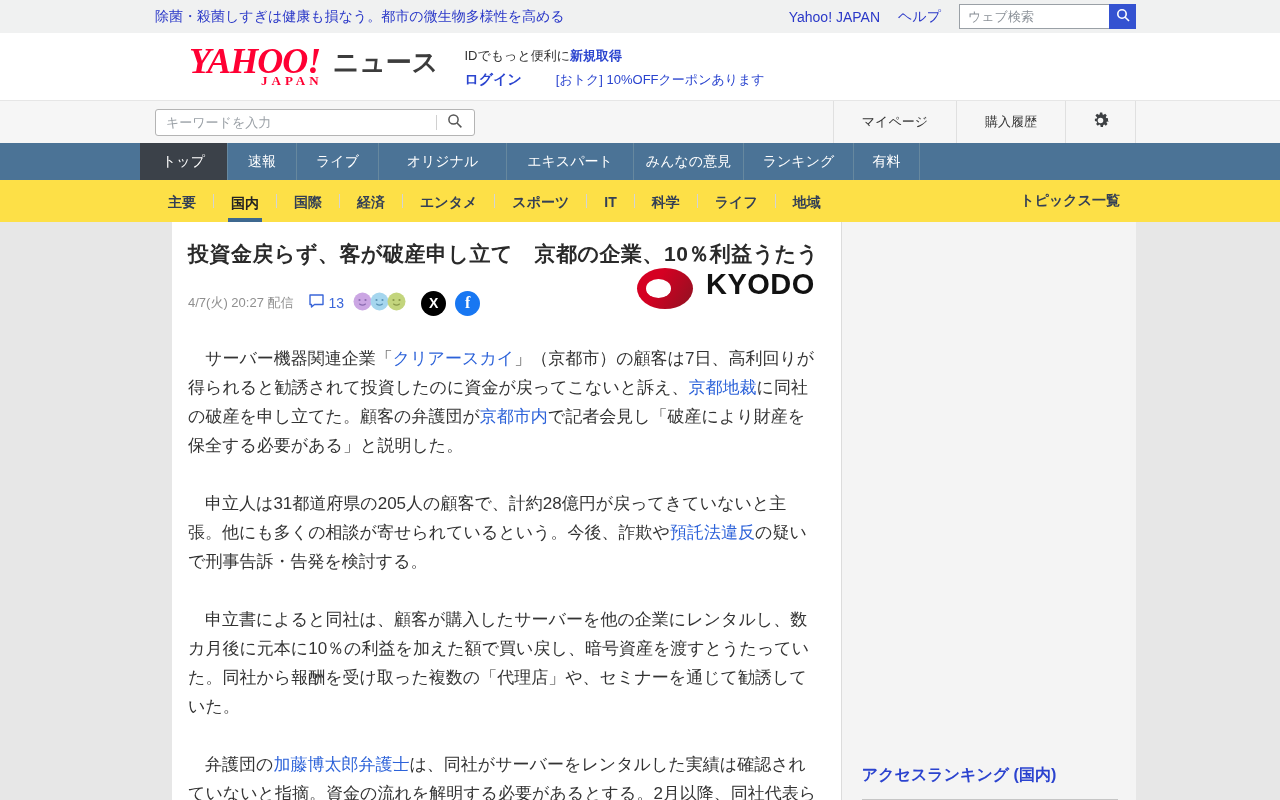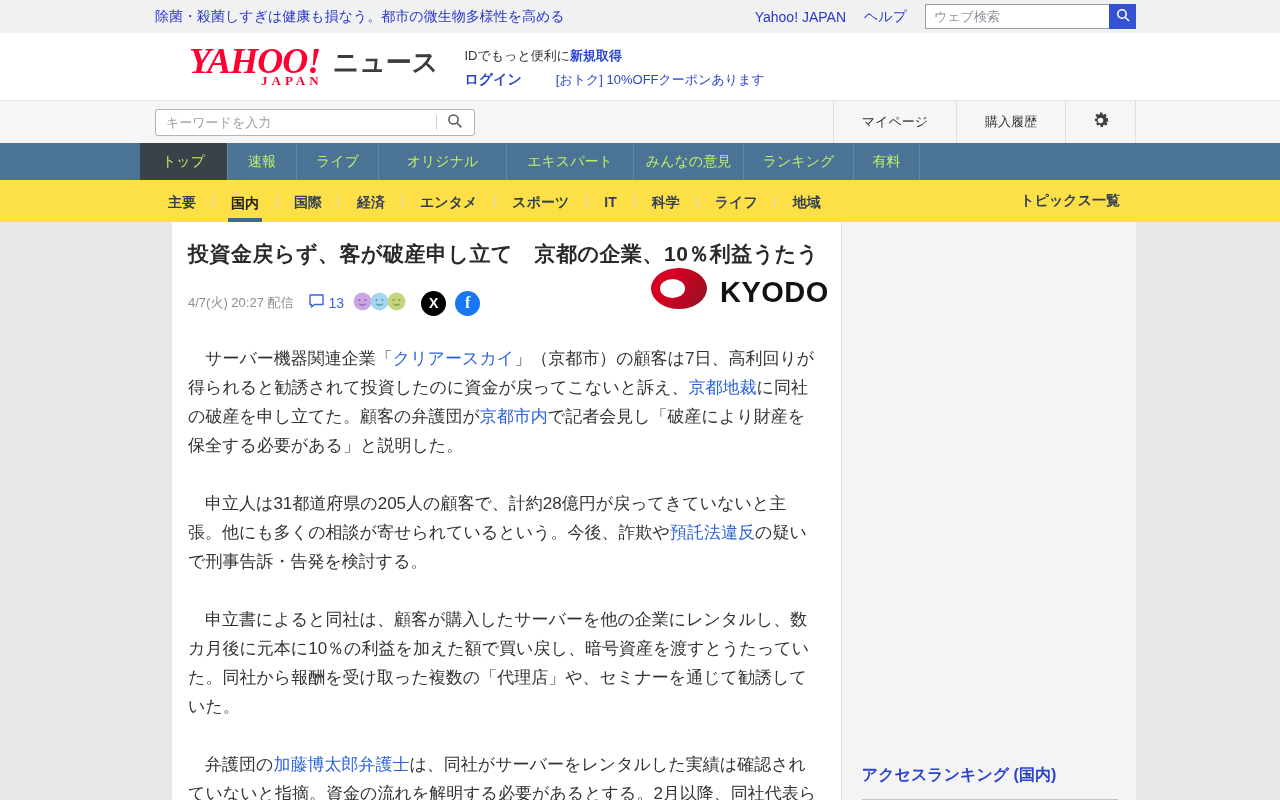--- a/index.html
+++ b/index.html
@@ -7,21 +7,21 @@
   body { font-family:"Liberation Sans","DejaVu Sans",sans-serif; background:#e7e7e7; }
   .inner { width:996px; margin-left:140px; position:relative; }
 
   
   .topbar { background:#f0f1f1; height:33px; }
   .topbar .inner { height:33px; display:flex; align-items:center; justify-content:space-between; padding-left:15px; }
   .promo-link { color:#2a38c8; font-size:14px; text-decoration:none; cursor:pointer; }
   .topbar-right { display:flex; align-items:center; gap:18px; }
   .topbar-right .tlink { color:#2a38c8; font-size:14px; text-decoration:none; cursor:pointer; }
   .websearch { display:flex; align-items:stretch; height:25px; }
-  .websearch input { width:184px; border:1px solid #9aa0a6; border-right:none; padding:0 8px; font-size:13px; color:#333; background:#fff; outline:none; }
+  .websearch input { width:150px; border:1px solid #9aa0a6; border-right:none; padding:0 8px; font-size:13px; color:#333; background:#fff; outline:none; }
   .websearch input::placeholder { color:#8a9097; }
   .websearch button { width:27px; background:#3452d1; border:none; display:flex; align-items:center; justify-content:center; cursor:pointer; }
 
   
   .header { background:#fff; height:67px; }
   .header .inner { height:67px; display:flex; align-items:center; padding-left:12px; }
   .logo { cursor:pointer;margin-left:37px; }
   .logo-main { font-family:"Liberation Serif","DejaVu Serif",serif; font-weight:700; font-style:italic; font-size:36px; line-height:32px; color:#ff0033; letter-spacing:-1px; }
   .logo-japan { font-family:"Liberation Serif","DejaVu Serif",serif; font-weight:700; font-size:13px; color:#ff0033; letter-spacing:4px; margin:-4px 0 0 72px; }
   .service-name { font-size:26px; font-weight:700; color:#3c3c3c; margin:0 0 8px 10px; }
@@ -39,21 +39,21 @@
   .kw-box input::placeholder { color:#9aa0a6; }
   .kw-sep { position:absolute; right:38px; top:6px; width:1px; height:15px; background:#d0d0d0; }
   .kw-btn { position:absolute; right:8px; top:3px; width:24px; height:22px; border:none; background:transparent; cursor:pointer; display:flex; align-items:center; justify-content:center; }
   .toolbar-right { margin-left:auto; display:flex; height:42px; align-items:stretch; }
   .tb-item { display:flex; align-items:center; padding:0 28px; font-size:13px; color:#333; border-left:1px solid #e0e0e0; text-decoration:none; cursor:pointer; }
   .tb-gear { padding:0 24px; border-right:1px solid #e0e0e0; }
 
   
   .mainnav { background:#4b7396; height:37px; }
   .mainnav .inner { display:flex; height:37px; }
-  .mn-tab { display:flex; align-items:center; justify-content:center; color:#bef264; font-size:14px; border-right:1px solid #66889f; cursor:pointer; }
+  .mn-tab { display:flex; align-items:center; justify-content:center; color:#ffffff; font-size:14px; border-right:1px solid #66889f; cursor:pointer; }
   .mn-tab.active { background:#3b4149; }
   .mn-1{width:88px}.mn-2{width:69px}.mn-3{width:82px}.mn-4{width:127px}.mn-5{width:128px}.mn-6{width:110px}.mn-7{width:110px}.mn-8{width:66px}
 
   
   .subnav { background:#fde047; height:42px; }
   .subnav .inner { display:flex; align-items:center; height:42px; padding:0 16px 0 25px; }
   .sn-item { font-size:14px; font-weight:600; color:#333f55; text-decoration:none; cursor:pointer; height:42px; line-height:44px; padding:0 3px; }
   .sn-item.active { font-weight:700; color:#222; border-bottom:4px solid #3d688f; line-height:46px; }
   .sn-sep { width:1px; height:14px; background:#d4d4d4; margin:0 14px; }
   .topics-link { margin-left:auto; font-size:14px; font-weight:600; color:#333f55; text-decoration:none; cursor:pointer; }
@@ -67,21 +67,21 @@
   .article-title { font-size:21px; font-weight:700; color:#2a2a2a; white-space:nowrap; letter-spacing:0.5px; }
   .meta-row { display:flex; align-items:center; margin-top:22px; height:26px; }
   .meta-date { font-size:13px; color:#8f8f8f; }
   .comment-chip { display:flex; align-items:center; gap:4px; margin-left:14px; cursor:pointer; }
   .comment-count { font-size:14px; color:#3a66d9; }
   .reactions { display:flex; margin-left:8px; cursor:pointer; }
   .reactions svg { margin-right:-4px; }
   .share-x { width:25px; height:25px; border-radius:50%; background:#000; color:#fff; font-weight:700; font-size:14px; display:flex; align-items:center; justify-content:center; margin-left:18px; cursor:pointer; }
   .share-fb { width:25px; height:25px; border-radius:50%; background:#1877f2; color:#fff; font-weight:700; font-size:16px; font-family:"Liberation Serif","DejaVu Serif",serif; display:flex; align-items:center; justify-content:center; margin-left:9px; cursor:pointer; }
 
-  .kyodo { position:absolute; right:12px; top:46px; display:flex; align-items:flex-end; gap:13px; }
+  .kyodo { position:absolute; right:26px; top:46px; display:flex; align-items:flex-start; gap:13px; }
   .kyodo-mark { position:relative; width:56px; height:41px; border-radius:50%; background:linear-gradient(120deg,#d50022 35%,#8e1222 100%); }
   .kyodo-mark::after { content:""; position:absolute; left:9px; top:11px; width:25px; height:19px; border-radius:50%; background:#fff; }
   .kyodo-text { font-size:29px; font-weight:800; color:#121212; letter-spacing:0.5px; }
 
   .article-text { margin-top:28px; }
   .article-text p { font-size:17px; line-height:29px; color:#333; margin-bottom:29px; }
   .ilink { color:#2c62d9; text-decoration:none; cursor:pointer; }
 
   .ranking-head { margin:543px 18px 0 20px; padding-bottom:13px; border-bottom:1px solid #c6c6c6; }
   .ranking-title { color:#2b43cf; font-size:16px; font-weight:700; text-decoration:none; cursor:pointer; }

